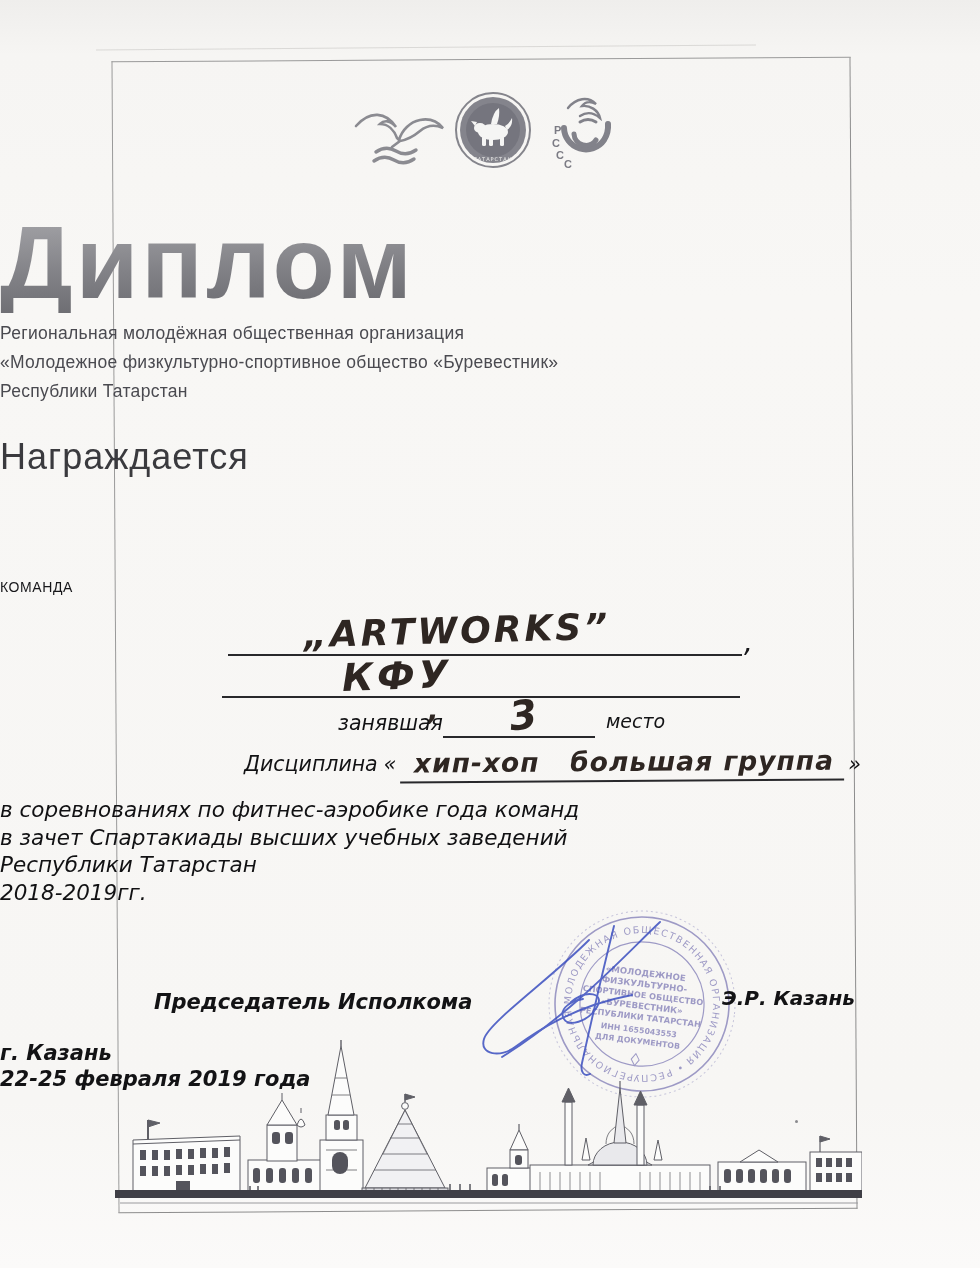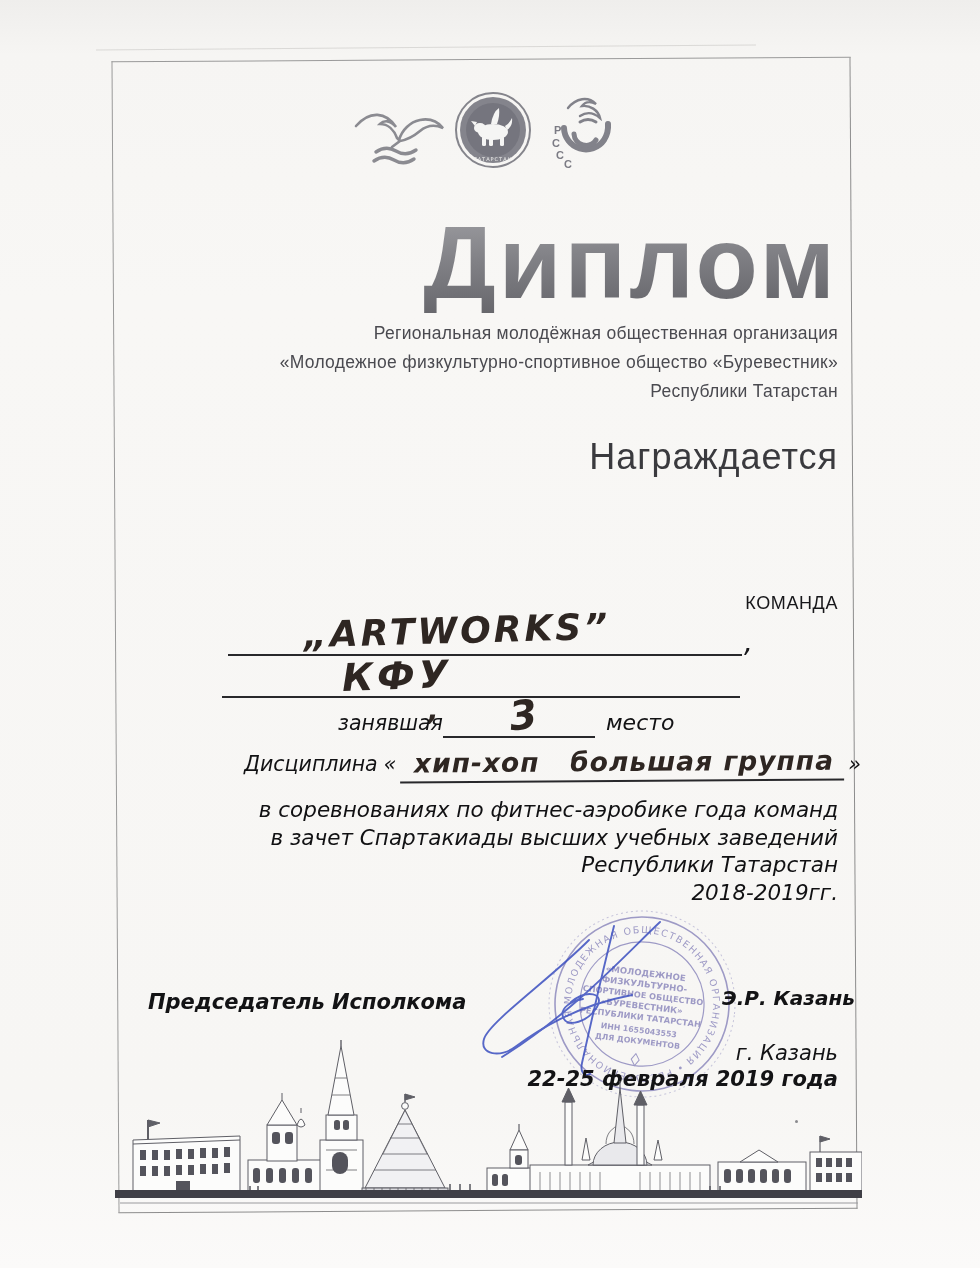--- a/index.html
+++ b/index.html
@@ -2,62 +2,62 @@
 <html><head>
 <meta charset="utf-8">
 <style>
   html,body{margin:0;padding:0;}
   .page{
     position:relative;width:980px;height:1268px;overflow:hidden;
     background:linear-gradient(180deg,#efeeec 0px,#f6f5f3 55px,#f8f7f5 300px,#f7f6f4 1100px,#fbfaf9 1268px);
     font-family:"Liberation Sans",sans-serif;color:#141416;
   }
   .abs{position:absolute;}
-  .center{left:0;width:838px;text-align:right;}
+  .center{left:0;width:838px;text-align:left;}
   .paper-edge{left:96px;top:47px;width:660px;height:1px;background:#d3d2cf;transform:rotate(-0.45deg);opacity:.8;}
   .frame{
     left:115px;top:59px;width:739px;height:1152px;
     border:1.6px solid #9a9a9a;border-right-color:#8d8d8d;border-bottom-color:#8d8d8d;
     transform:rotate(-0.35deg);box-sizing:border-box;background:transparent;
   }
   .title{
     top:213px;font-size:102px;line-height:100px;font-weight:700;letter-spacing:3px;
     color:#7c7c80;font-family:"Liberation Sans",sans-serif;
   }
   @supports ((-webkit-background-clip:text) or (background-clip:text)){
     .title{
       background:linear-gradient(178deg,#a0a0a4 8%,#828287 48%,#646469 96%);
       -webkit-background-clip:text;background-clip:text;color:transparent;
     }
   }
   .org-lines{top:319px;font-size:17.5px;line-height:29px;color:#4a4a50;letter-spacing:.3px;}
   .award{top:436px;font-size:36px;color:#3a3a3e;letter-spacing:1px;}
-  .team-label{top:593px;font-size:18px;color:#17171a;letter-spacing:.6px;}
+  .team-label{top:579px;font-size:14px;color:#17171a;letter-spacing:.6px;}
   .rule{height:0;border-top:2px solid #28282b;}
   .ital{font-family:"DejaVu Sans",sans-serif;font-style:italic;}
   .hand{
     font-family:"DejaVu Sans",sans-serif;font-style:italic;font-weight:700;
     color:#2e2622;white-space:pre;
   }
   .team-name{left:292px;width:330px;top:610px;text-align:center;font-size:36px;letter-spacing:3px;transform:rotate(-1.6deg);}
   .comma1{left:744px;top:626px;font-size:28px;color:#17171a;}
   .comma2{left:428px;top:694px;font-size:28px;}
   .team-org{left:322px;width:150px;top:654px;text-align:center;font-size:38px;letter-spacing:4px;transform:rotate(-2deg);}
   .place-prefix{left:338px;top:711px;font-size:20.5px;color:#121214;}
   .place-value{left:468px;width:110px;text-align:center;top:692px;font-size:40px;transform:rotate(-7deg);}
-  .place-suffix{left:606px;top:710px;font-size:22px;color:#121214;}
+  .place-suffix{left:606px;top:710px;font-size:19px;color:#121214;}
   .disc-row{left:244px;top:746px;display:flex;align-items:center;font-size:20.5px;color:#121214;}
   .disc-value{
     font-size:26.5px;border-bottom:2px solid #28282b;padding:0 10px 3px 14px;margin:0 4px;
     letter-spacing:1px;transform:rotate(-0.4deg);
   }
   .event{top:796px;font-size:21.5px;line-height:27.5px;color:#111113;}
-  .signer-left{left:148px;top:990px;font-size:21px;font-weight:600;color:#131315;}
+  .signer-left{left:154px;top:990px;font-size:21px;font-weight:600;color:#131315;}
   .signer-right{left:722px;top:986px;font-size:20px;font-weight:600;color:#131315;}
-  .city{top:1041px;font-size:21px;font-weight:400;color:#131315;}
+  .city{top:1041px;font-size:21px;font-weight:700;color:#131315;}
   .date{top:1067px;font-size:21px;font-weight:600;color:#131315;}
   svg{display:block;}
   .stamp-svg{left:538px;top:900px;opacity:.92;}
   .sig-svg{left:452px;top:896px;}
   .sky-svg{left:110px;top:1040px;}
   .speck{left:795px;top:1120px;width:3px;height:3px;border-radius:50%;background:#8a8a8e;}
 </style>
 </head>
 <body>
 

